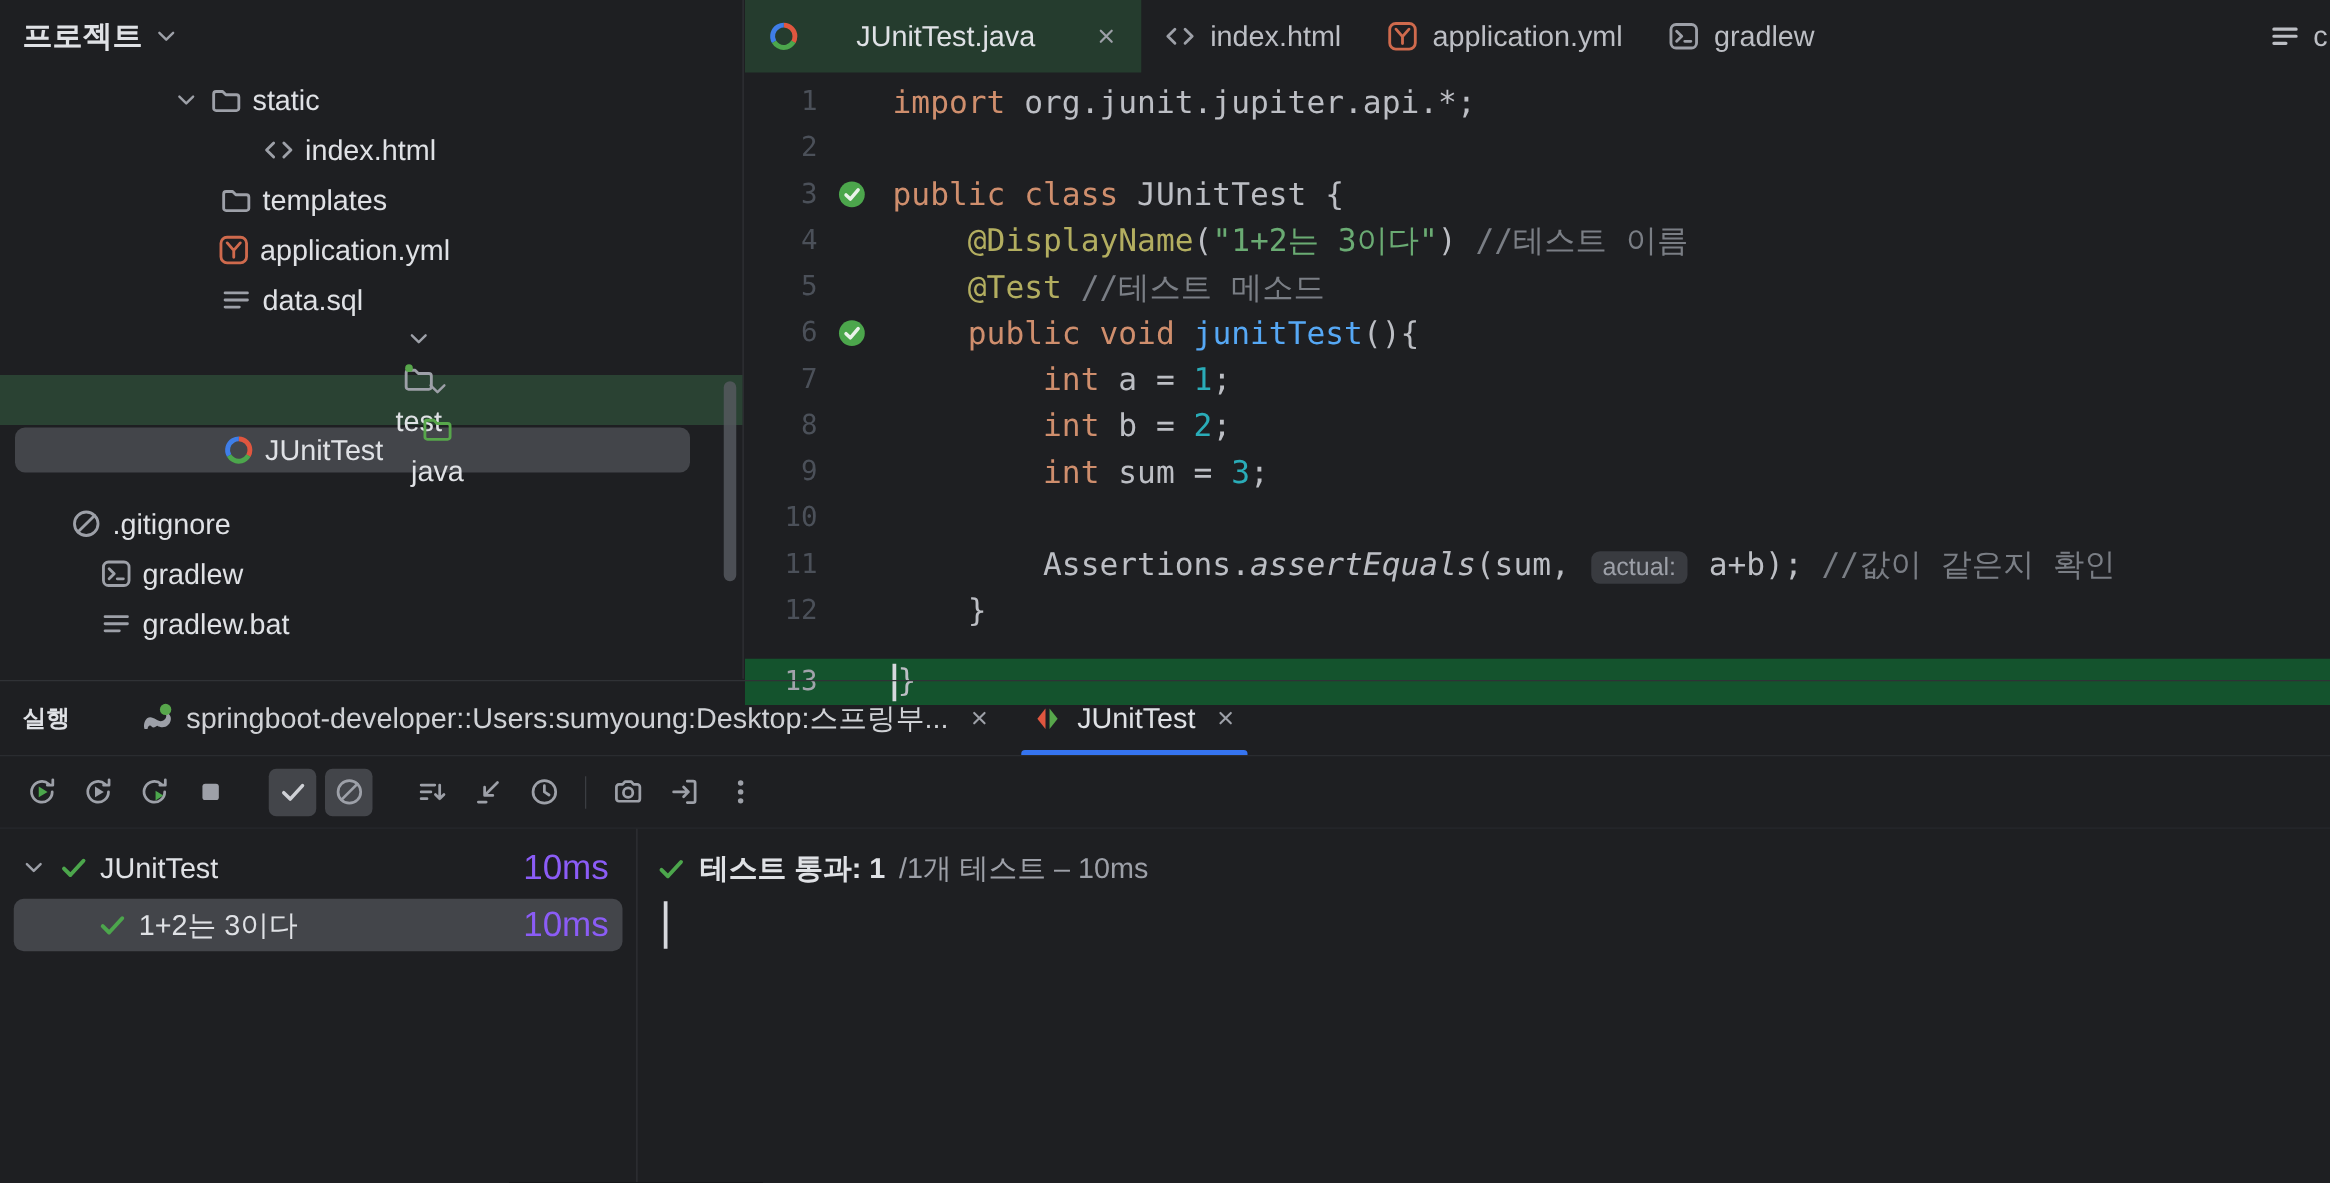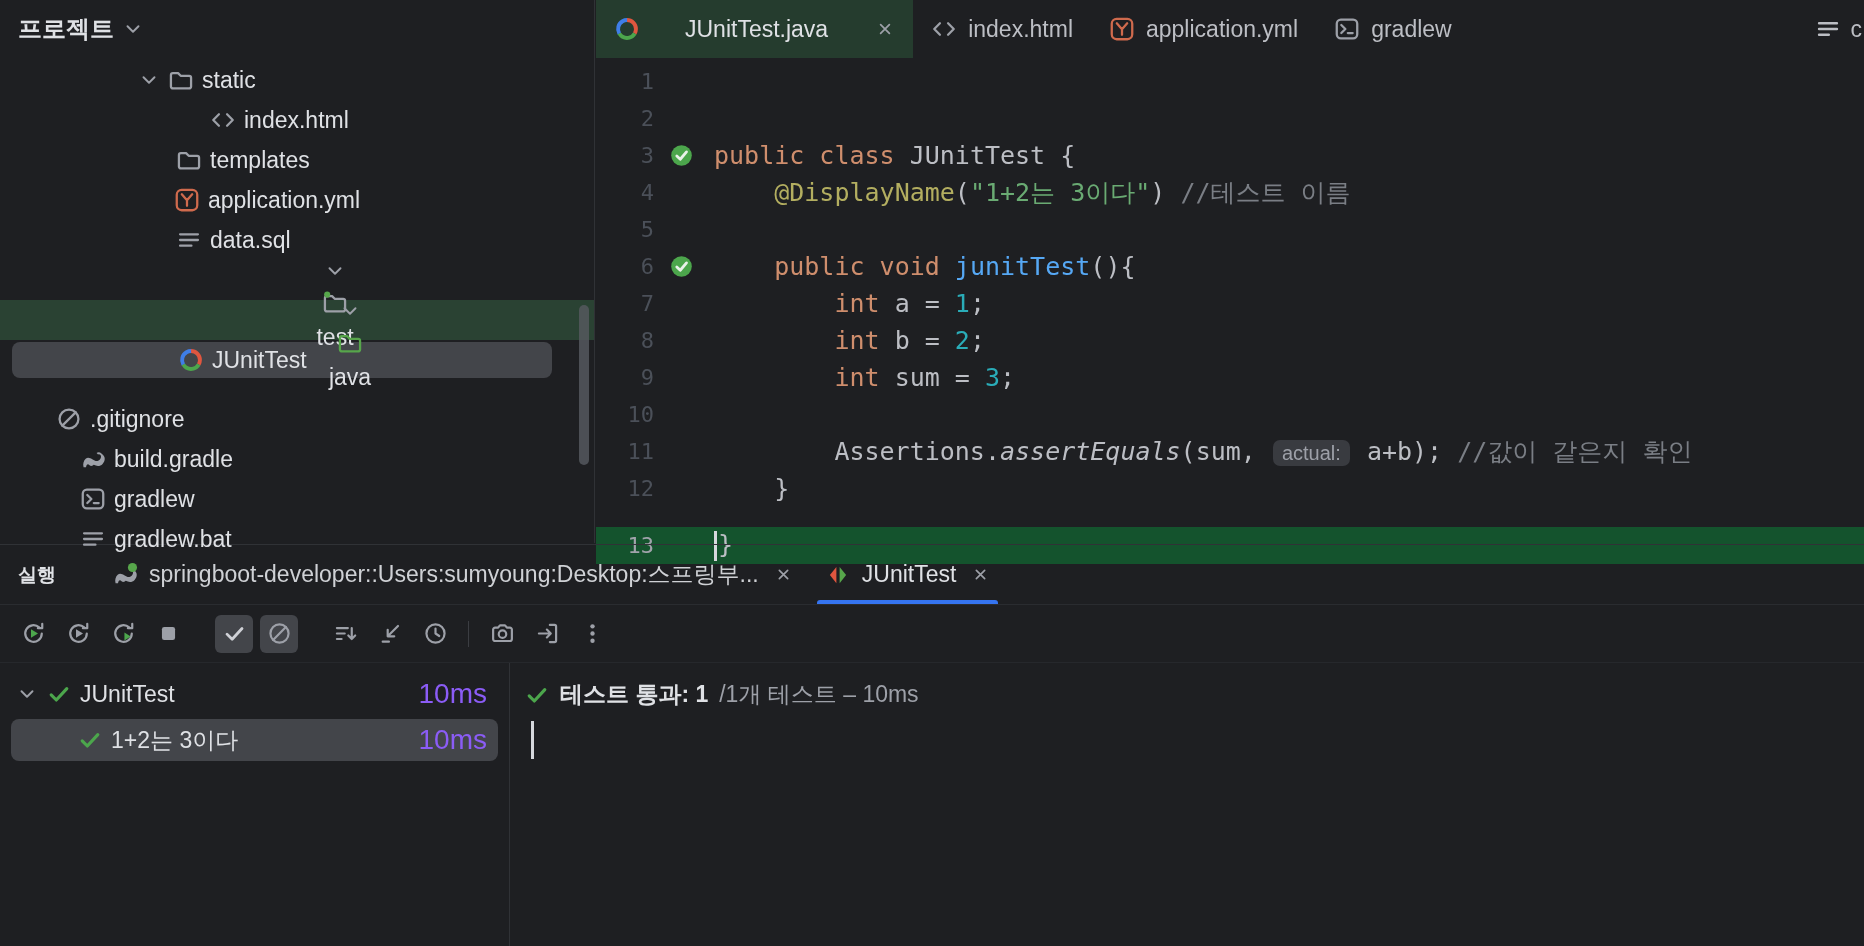--- a/index.html
+++ b/index.html
@@ -182,28 +182,20 @@
             <svg viewBox="0 0 16 16">
               <circle cx="8" cy="8" r="5.8" stroke="#9da0a8" stroke-width="1.4" fill="none" stroke-linecap="round" stroke-linejoin="round"></circle>
               <path d="M3.9 12.1 12.1 3.9" stroke="#9da0a8" stroke-width="1.4" fill="none" stroke-linecap="round" stroke-linejoin="round"></path>
             </svg>
           </span>
           <span>.gitignore</span>
         </div>
         <div class="tree-row" style="padding-left: 80px;">
           <span class="ic ">
             <svg viewBox="0 0 16 16">
-              <path d="M13.2 4.6c-.9-.9-2.2-1-3-.3l.9 1c.5-.3 1.1-.2 1.5.3.6.7.4 1.9-.5 2.8-1.3 1.3-2.9.9-4.3-.1-1.5-1-3-1.6-4.3-.5C2.3 8.9 1.6 11 2.2 13h1.5c.2-1 .6-1.7 1.2-1.7.7 0 .8 1 1.9 1 1 0 1.3-.8 1.7-.8 1.7 1 3.9 1.1 5.4-.5 1.6-1.6 1.8-4 .3-5.4z" fill="#9da0a8"></path>
-            </svg>
-          </span>
-          <span>build.gradle</span>
-        </div>
-        <div class="tree-row" style="padding-left: 80px;">
-          <span class="ic ">
-            <svg viewBox="0 0 16 16">
               <rect x="1.7" y="2.2" width="12.6" height="11.6" rx="2.5" stroke="#9da0a8" stroke-width="1.4" fill="none" stroke-linecap="round" stroke-linejoin="round"></rect>
               <path d="M4.5 5.5 7 8l-2.5 2.5M8.5 10.5h3" stroke="#9da0a8" stroke-width="1.4" fill="none" stroke-linecap="round" stroke-linejoin="round"></path>
             </svg>
           </span>
           <span>gradlew</span>
         </div>
         <div class="tree-row" style="padding-left: 80px;">
           <span class="ic ">
             <svg viewBox="0 0 16 16">
               <path d="M2.5 4.5h11M2.5 8h11M2.5 11.5h7" stroke="#9da0a8" stroke-width="1.4" fill="none" stroke-linecap="round" stroke-linejoin="round"></path>
@@ -266,20 +258,21 @@
           <svg viewBox="0 0 16 16">
             <path d="M2.5 4.5h11M2.5 8h11M2.5 11.5h6" stroke="#bcbec4" stroke-width="1.5" fill="none" stroke-linecap="round"></path>
           </svg>
         </span>
       <span>c</span>
     </div>
     <div class="editor" id="editor-code">
         <div class="code-row">
           <div class="ln">1</div>
           <div class="gut"></div>
+          <div class="code"><span class="tk-kw">import</span><span class="tk-pl"> org.junit.jupiter.api.*;</span></div>
         </div>
         <div class="code-row">
           <div class="ln">2</div>
           <div class="gut"></div>
           <div class="code"></div>
         </div>
         <div class="code-row">
           <div class="ln">3</div>
           <div class="gut">
             <span class="ic ">
@@ -292,20 +285,21 @@
           <div class="code"><span class="tk-kw">public class</span><span class="tk-pl"> JUnitTest {</span></div>
         </div>
         <div class="code-row">
           <div class="ln">4</div>
           <div class="gut"></div>
           <div class="code"><span class="tk-pl">    </span><span class="tk-ann">@DisplayName</span><span class="tk-pl">(</span><span class="tk-str">"1+2는 3이다"</span><span class="tk-pl">) </span><span class="tk-cmt">//테스트 이름</span></div>
         </div>
         <div class="code-row">
           <div class="ln">5</div>
           <div class="gut"></div>
+          <div class="code"><span class="tk-pl">    </span><span class="tk-ann">@Test</span><span class="tk-pl"> </span><span class="tk-cmt">//테스트 메소드</span></div>
         </div>
         <div class="code-row">
           <div class="ln">6</div>
           <div class="gut">
             <span class="ic ">
               <svg viewBox="0 0 16 16">
                 <circle cx="8" cy="8" r="6.6" fill="#4ca64c"></circle>
                 <path d="M5 8.3 7.2 10.4 11.2 5.7" stroke="#eaf2ea" stroke-width="1.8" fill="none" stroke-linecap="round" stroke-linejoin="round"></path>
               </svg>
             </span>

